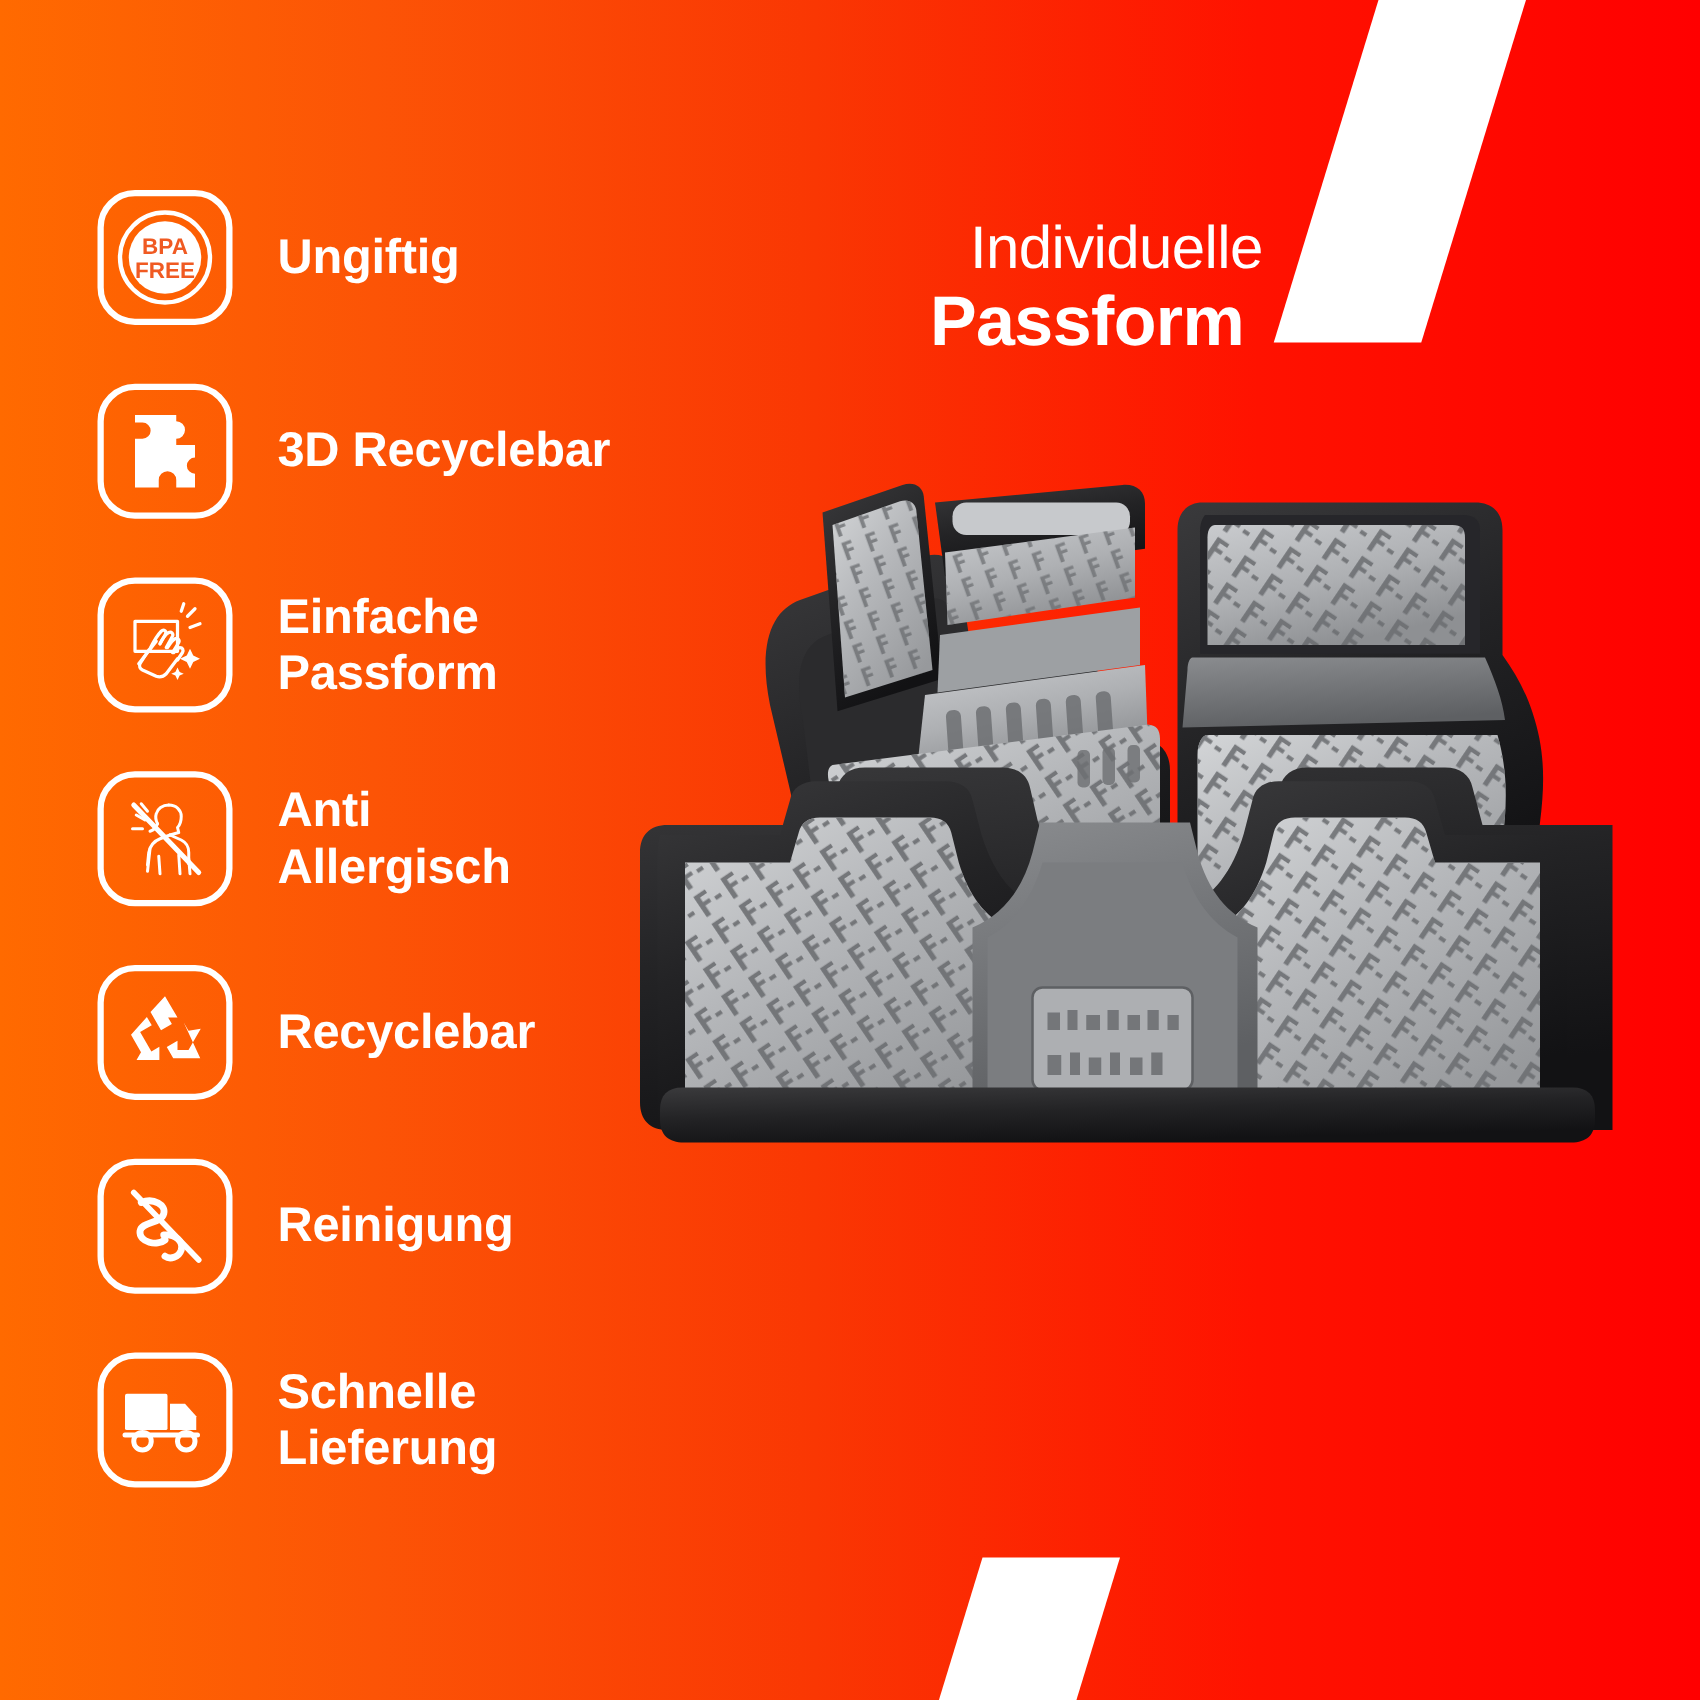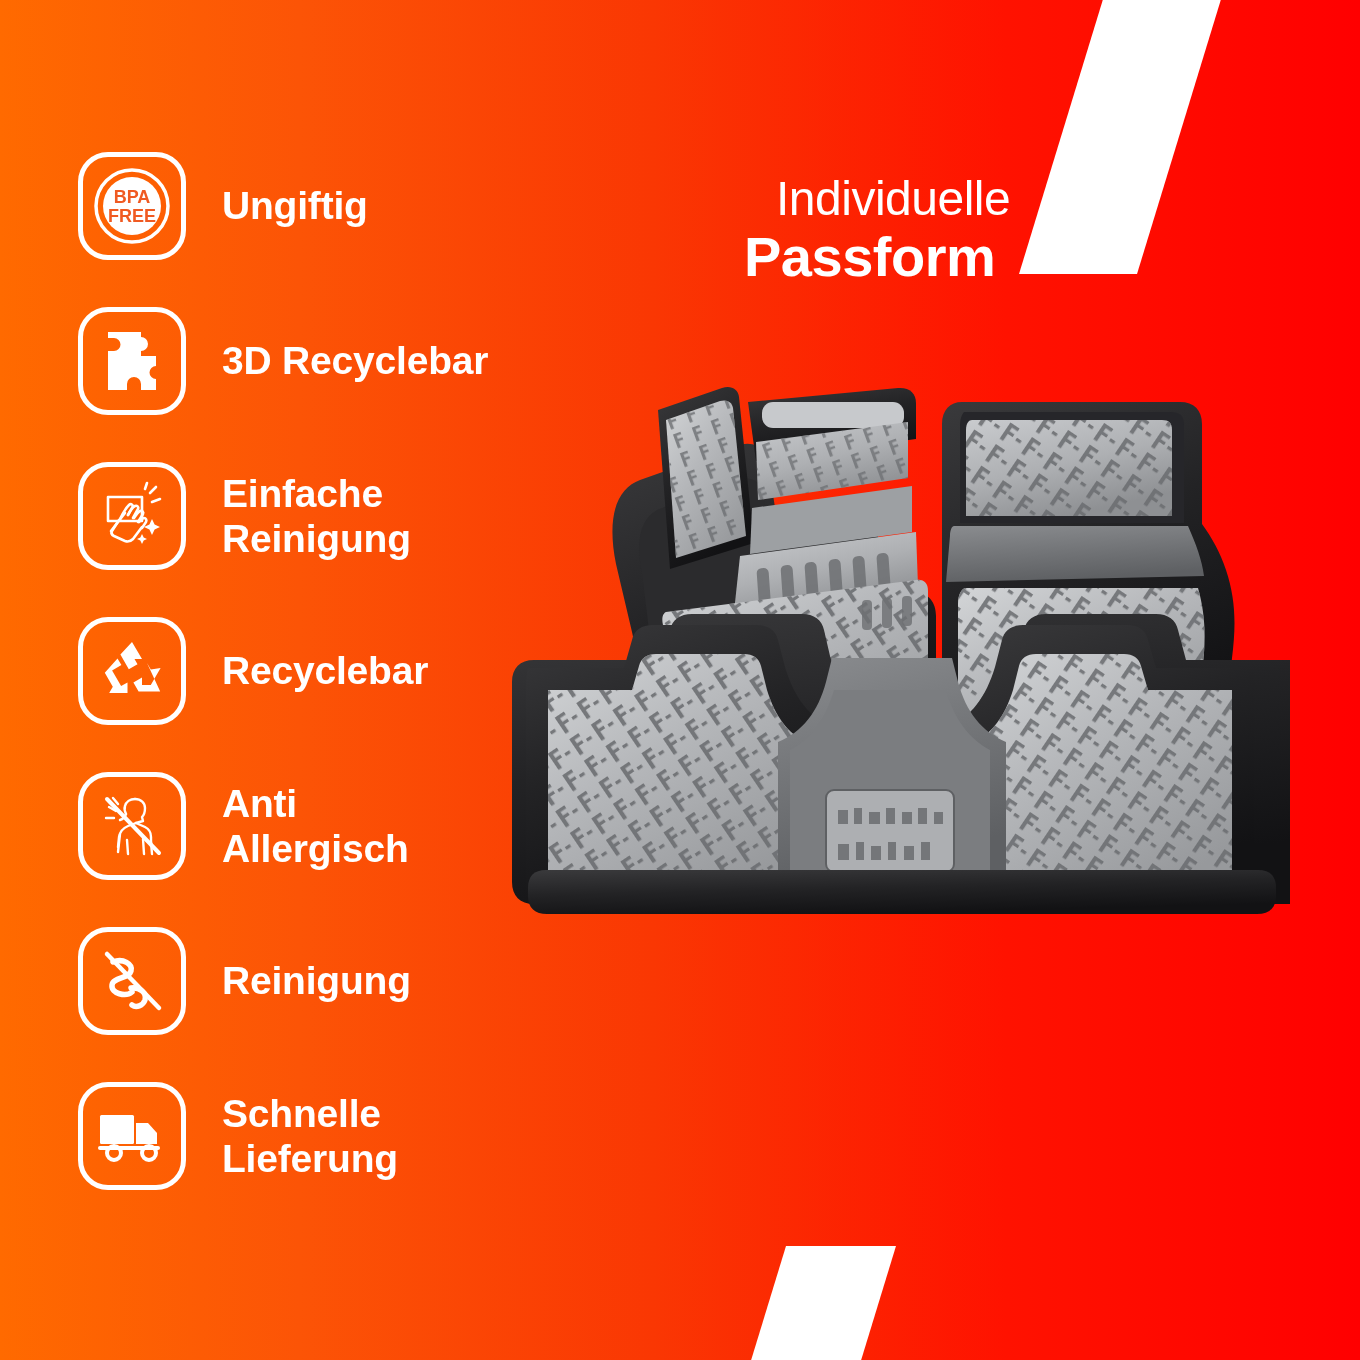--- a/index.html
+++ b/index.html
@@ -166,53 +166,53 @@
             <path d="M39 39c2-3 4-6 6-7 2-1 4 1 3 3l-5 8"></path>
             <path d="M44 43c2-2 4-4 5-4 2 0 3 2 2 4l-4 6"></path>
             <path d="M24 41l-7 11c-1 2 0 4 2 5l11 5c3 1 6 0 8-2l9-12"></path>
             <path d="M55 14l6-6M57 23l8-3M50 10l2-6"></path>
           </g>
           <path fill="#FFFFFF" d="M57 40l2.6 5.4L65 48l-5.4 2.6L57 56l-2.6-5.4L49 48l5.4-2.6z"></path>
           <path fill="#FFFFFF" d="M47 55l1.7 3.6L52 60l-3.3 1.4L47 65l-1.7-3.6L42 60l3.3-1.4z"></path>
         </svg>
       </div>
       <div class="feature-label">Einfache
-Reinigung</div>
-    </div>
-
-    <div class="feature-row">
-      <div class="feature-icon-box">
-        <svg width="70" height="70" viewBox="0 0 70 70">
-          <g fill="#FFFFFF">
-            <path d="M35 6l10 17-7.5 0 3 5.2-8.7 5-8.4-14.6L35 6z"></path>
-            <path d="M20.5 22.5l3.9 6.6-9.3 5.4 9 15.6 6.4-3.7 0 10.6-18.3 0 3.6-6.3-8-13.9 12.7-14.3z"></path>
-            <path d="M50 27l3.8 6.5 9.8-1.6-9.8 17H45l0-7.4-8.6 5 5.2 9h21.6L50 27z"></path>
-          </g>
-        </svg>
-      </div>
-      <div class="feature-label">Recyclebar</div>
+Passform</div>
     </div>
 
     <div class="feature-row">
       <div class="feature-icon-box">
         <svg width="78" height="78" viewBox="0 0 78 78">
           <g fill="none" stroke="#FFFFFF" stroke-width="2.4" stroke-linecap="round" stroke-linejoin="round">
             <path d="M42 12c6 0 10 4 10 9 0 4-1 7-3 9l1 4-7 2"></path>
             <path d="M42 12c-5 0-9 3-10 7-1 3 0 6 1 8"></path>
             <path d="M33 27c-1 3-3 5-6 6"></path>
             <path d="M43 36l-8 3c-5 2-8 6-9 11l-1 10"></path>
             <path d="M43 36l9 4c4 2 6 6 6 10v9"></path>
             <path d="M27 47l-2 18M34 53l1 14M50 52l1 15M58 55l1 12"></path>
             <path d="M23 24l-7-4M21 31l-8 0M25 17l-5-6"></path>
           </g>
           <line x1="14" y1="12" x2="66" y2="66" stroke="#FFFFFF" stroke-width="4" stroke-linecap="round"></line>
         </svg>
       </div>
       <div class="feature-label">Anti
 Allergisch</div>
+    </div>
+
+    <div class="feature-row">
+      <div class="feature-icon-box">
+        <svg width="70" height="70" viewBox="0 0 70 70">
+          <g fill="#FFFFFF">
+            <path d="M35 6l10 17-7.5 0 3 5.2-8.7 5-8.4-14.6L35 6z"></path>
+            <path d="M20.5 22.5l3.9 6.6-9.3 5.4 9 15.6 6.4-3.7 0 10.6-18.3 0 3.6-6.3-8-13.9 12.7-14.3z"></path>
+            <path d="M50 27l3.8 6.5 9.8-1.6-9.8 17H45l0-7.4-8.6 5 5.2 9h21.6L50 27z"></path>
+          </g>
+        </svg>
+      </div>
+      <div class="feature-label">Recyclebar</div>
     </div>
 
     <div class="feature-row">
       <div class="feature-icon-box">
         <svg width="78" height="78" viewBox="0 0 78 78">
           <path fill="none" stroke="#FFFFFF" stroke-width="5.5" stroke-linecap="round" d="M20 20c10-4 20 2 18 9-2 8-18 6-19 14-1 9 14 12 20 7"></path>
           <path fill="none" stroke="#FFFFFF" stroke-width="5.5" stroke-linecap="round" d="M38 46c9-1 16 5 14 12-2 6-9 8-13 5"></path>
           <line x1="14" y1="12" x2="66" y2="66" stroke="#FFFFFF" stroke-width="4.5" stroke-linecap="round"></line>
         </svg>
       </div>

